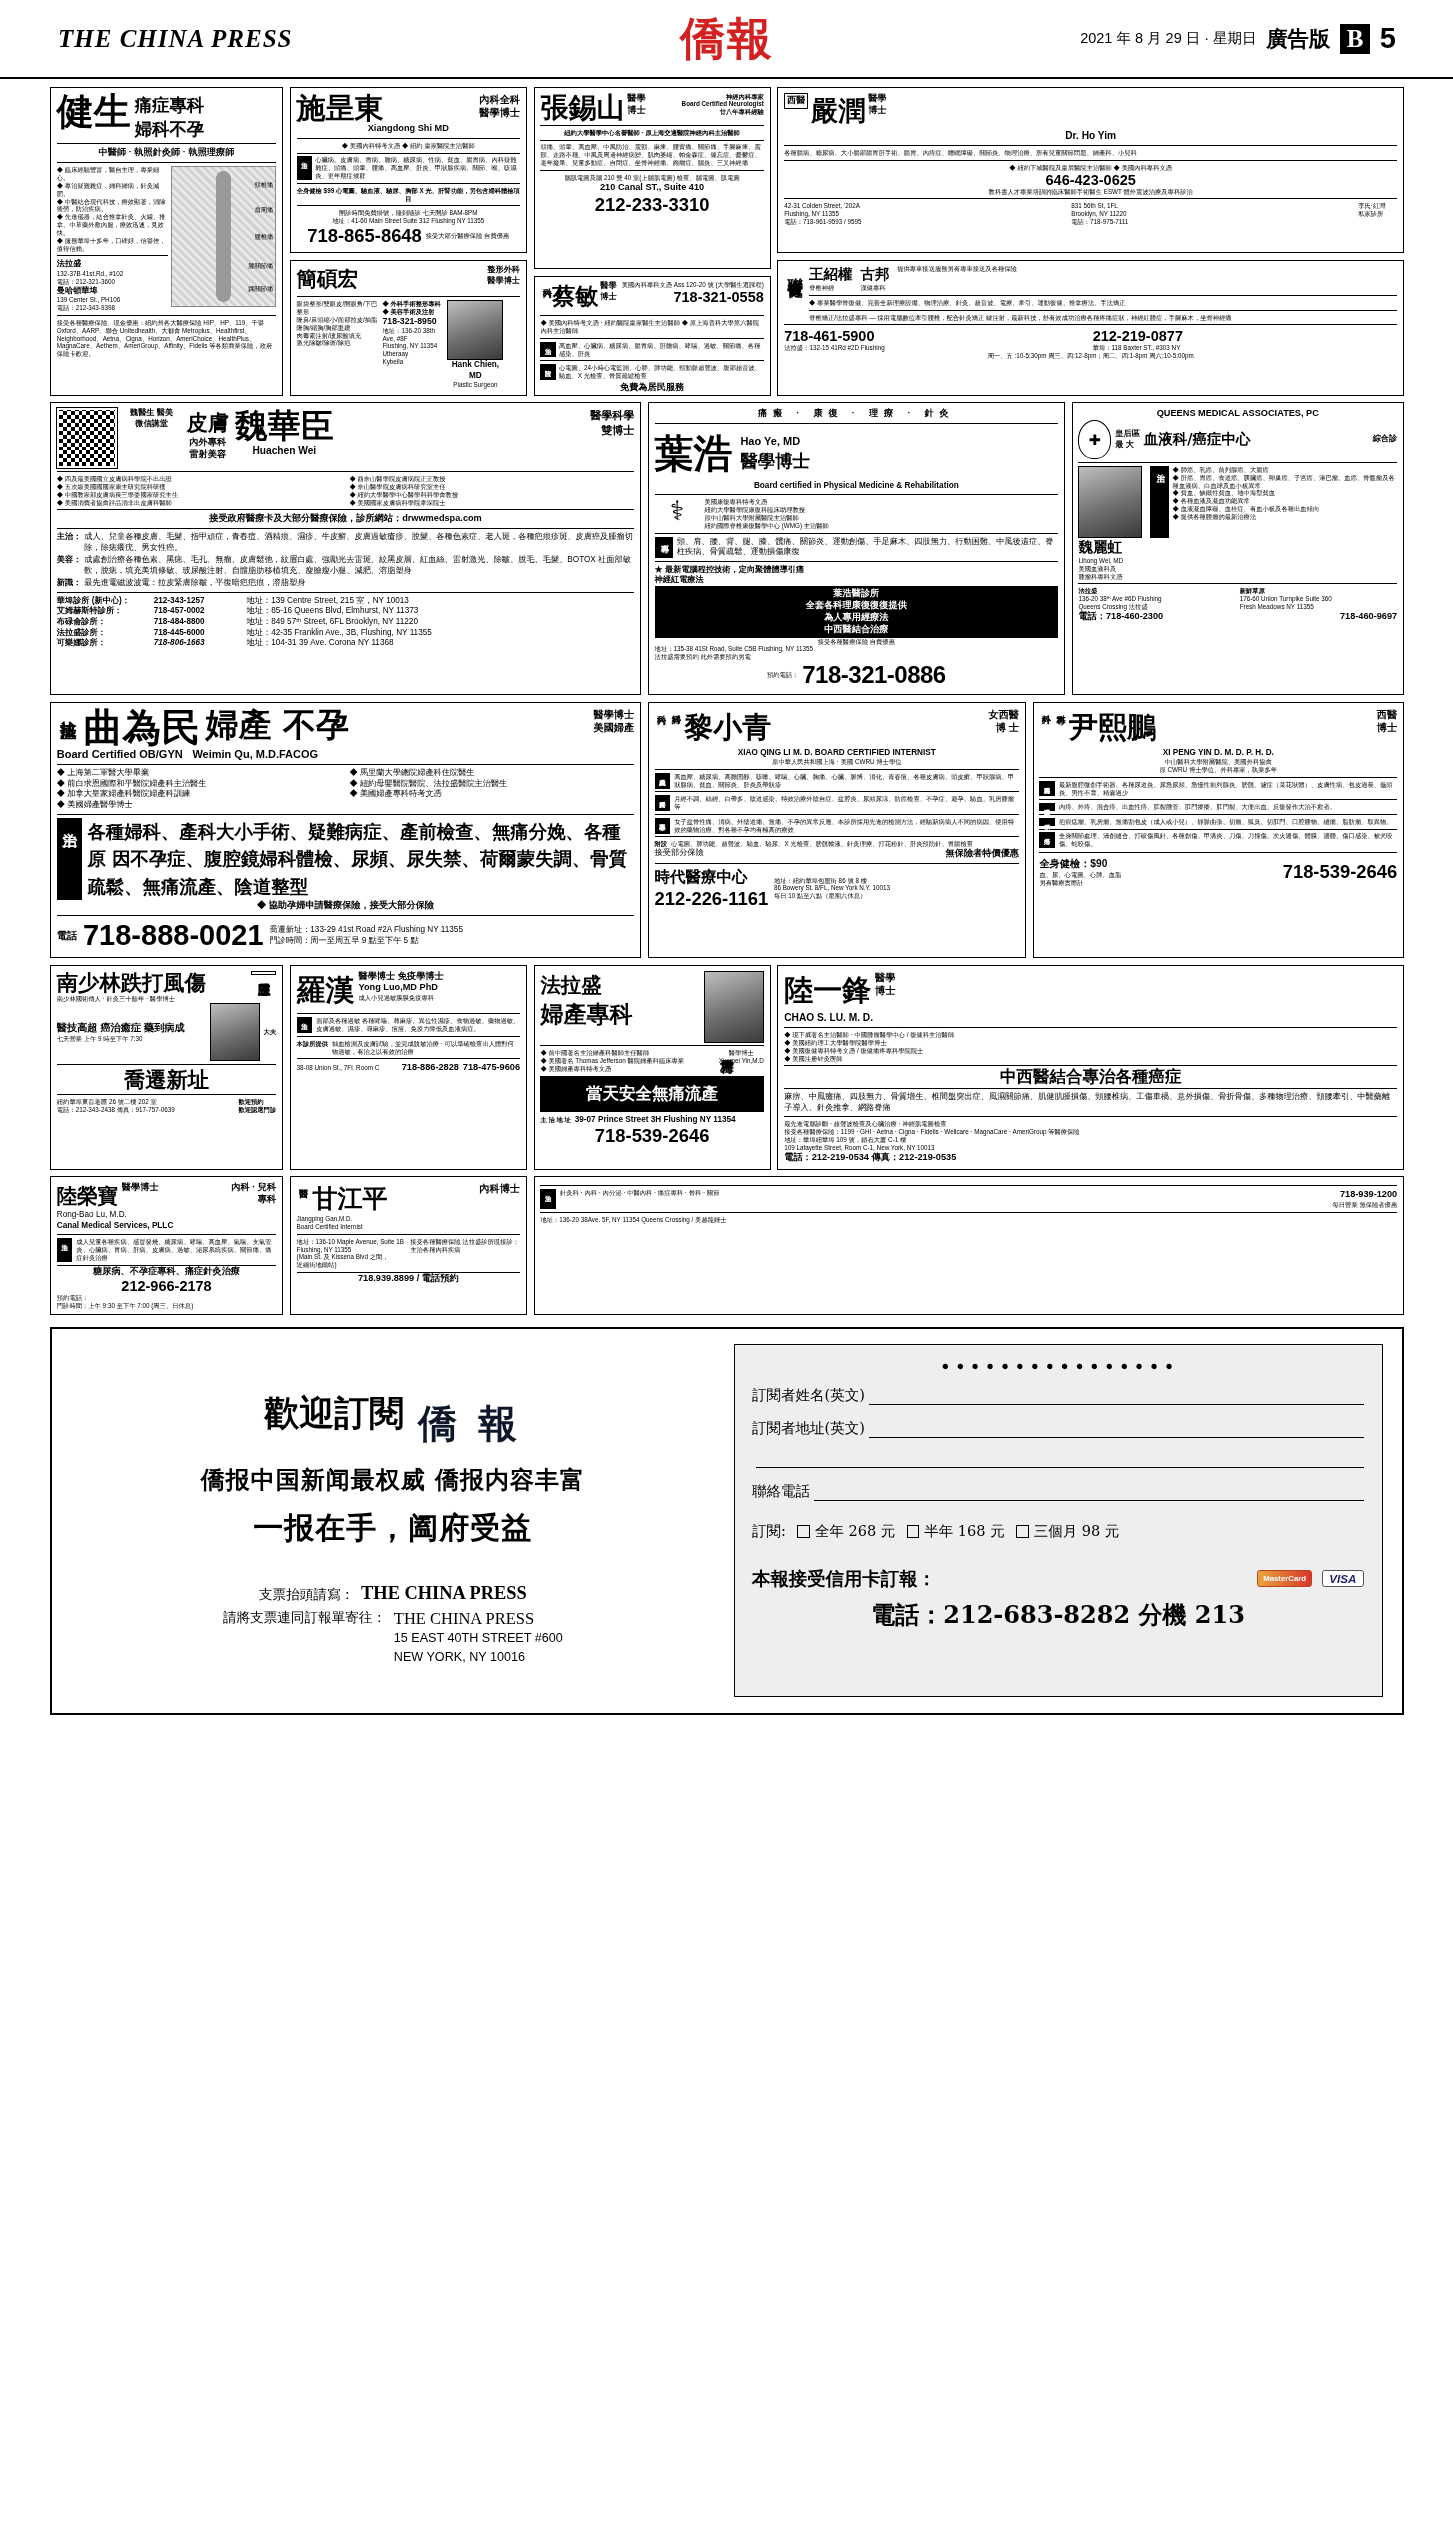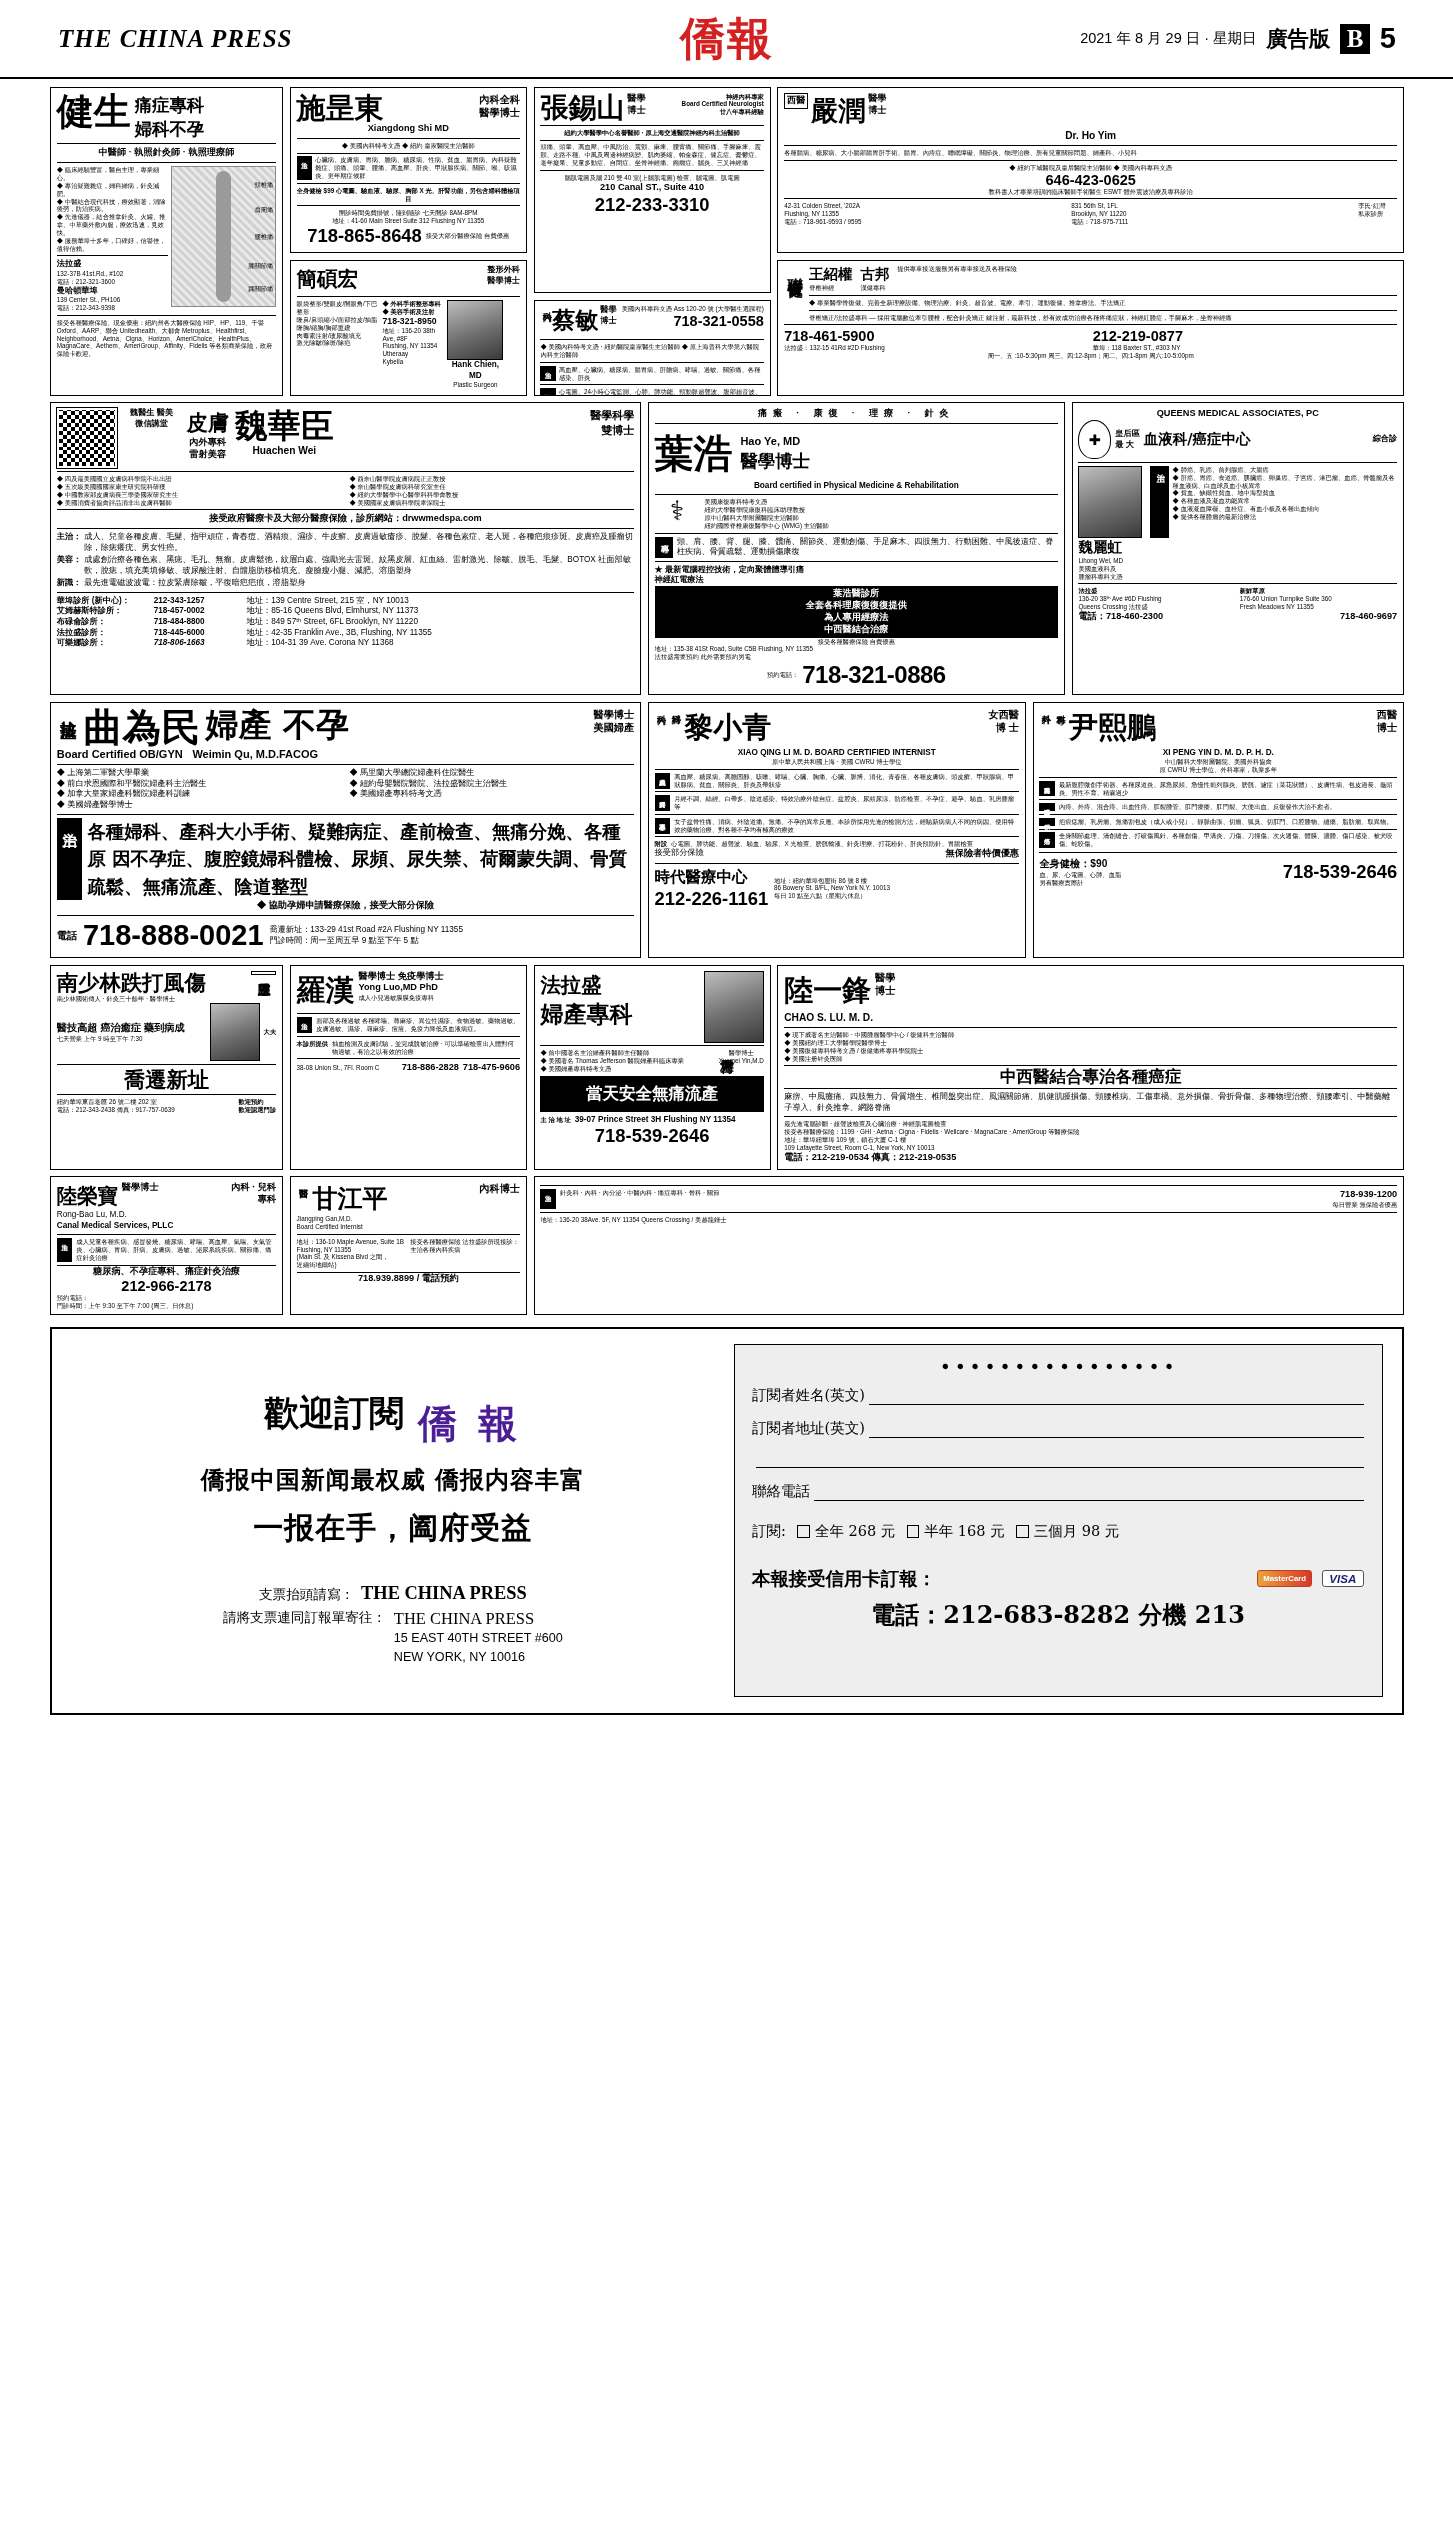--- a/index.html
+++ b/index.html
@@ -133,21 +133,21 @@
   .field .lbl { white-space: nowrap; font-family: "DejaVu Serif", serif; }
   .field .line { flex: 1; border-bottom: 1px solid #000; height: 16.5px; margin-left: 3.9px; }
   .cb { display: inline-block; width: 12.6px; height: 12.6px; border: 1.5px solid #000; margin-right: 4.8px; vertical-align: -1.9px; }
   .card {
     display: inline-block; border: 1px solid #555; border-radius: 2.9px;
     font-size: 7.8px; font-weight: bold; padding: 2.9px 4.8px; background: #fff;
   }
   .card.mc { background: linear-gradient(90deg,#e8a33d,#d8372a); color: #fff; border-color:#b9451f; }
   .card.visa { color: #1a1f71; font-style: italic; font-size: 11.6px; padding: 1px 6.8px;}
   .welcome-cn { font-family: "DejaVu Serif", serif; font-weight: bold; font-size: 35px; }
-  .logo-inline { color: #4c1d95; font-size: 39px; font-family: "DejaVu Serif", serif; font-weight: bold; letter-spacing: 3.9px; margin-top: 21px;}
+  .logo-inline { color: #0f172a; font-size: 39px; font-family: "DejaVu Serif", serif; font-weight: bold; letter-spacing: 3.9px; margin-top: 21px;}
   .sub-line2 { font-family: "DejaVu Serif", serif; font-size: 24px; font-weight: bold; margin-top: 13.6px; letter-spacing: 1px;}
   .sub-line3 { font-family: "DejaVu Serif", serif; font-size: 30px; font-weight: bold; margin-top: 11.6px; letter-spacing: 1px;}
   .sub-small { font-size: 13.6px; margin-top: 15.5px; font-family: "DejaVu Serif", serif; }
   .sub-addr { font-size: 12.6px; line-height: 1.45; }
   .cc-note { font-family: "DejaVu Serif", serif; font-weight: bold; font-size: 18.4px; }
   .cc-phone { font-family: "DejaVu Serif", serif; font-weight: bold; font-size: 24px; margin-top: 7.8px;}
   .bullet::before { content: "◆ "; }
   .nowrap { white-space: nowrap; }
   .blk { background:#000; color:#fff; }
 </style>
@@ -294,21 +294,21 @@
           <div class="rule"></div>
           <div class="tiny bold ctr">紐約大學醫學中心名譽醫師 · 原上海交通醫院神經內科主治醫師</div>
           <div class="rule"></div>
           <div class="tiny">頭痛、頭暈、高血壓、中風防治、震顫、麻痺、腰背痛、關節痛、手腳麻痺、震顫、走路不穩、中風及周邊神經病變、肌肉萎縮、帕金森症、健忘症、憂鬱症、老年癡呆、兒童多動症、自閉症、坐骨神經痛、癲癇症、腦炎、三叉神經痛</div>
           <div class="rule"></div>
           <div class="tiny ctr">腦肌電圖及腦 210 雙 40 室(上腦肌電圖) 檢查、腦電圖、肌電圖</div>
           <div class="t9 bold ctr">210 Canal ST., Suite 410</div>
           <div class="phone ph-l ctr">212-233-3310</div>
         </div>
 
-        <div class="box" style="height:96px;">
+        <div class="box" style="height:120px;">
           <div class="flexrow" style="align-items:flex-start;">
             <div class="t9 bold" style="writing-mode:vertical-rl;text-orientation:upright;">內科</div>
             <div class="cn-big" style="font-size:23px;">蔡敏</div>
             <div class="t8 bold" style="margin-left:1.9px;">
               <div>醫學</div>
               <div>博士</div>
             </div>
             <div style="flex:1;text-align:right;">
               <div class="tiny">美國內科專科文憑 Ass 120-20 號 (大學醫生選課程)</div>
               <div class="phone ph-m">718-321-0558</div>

